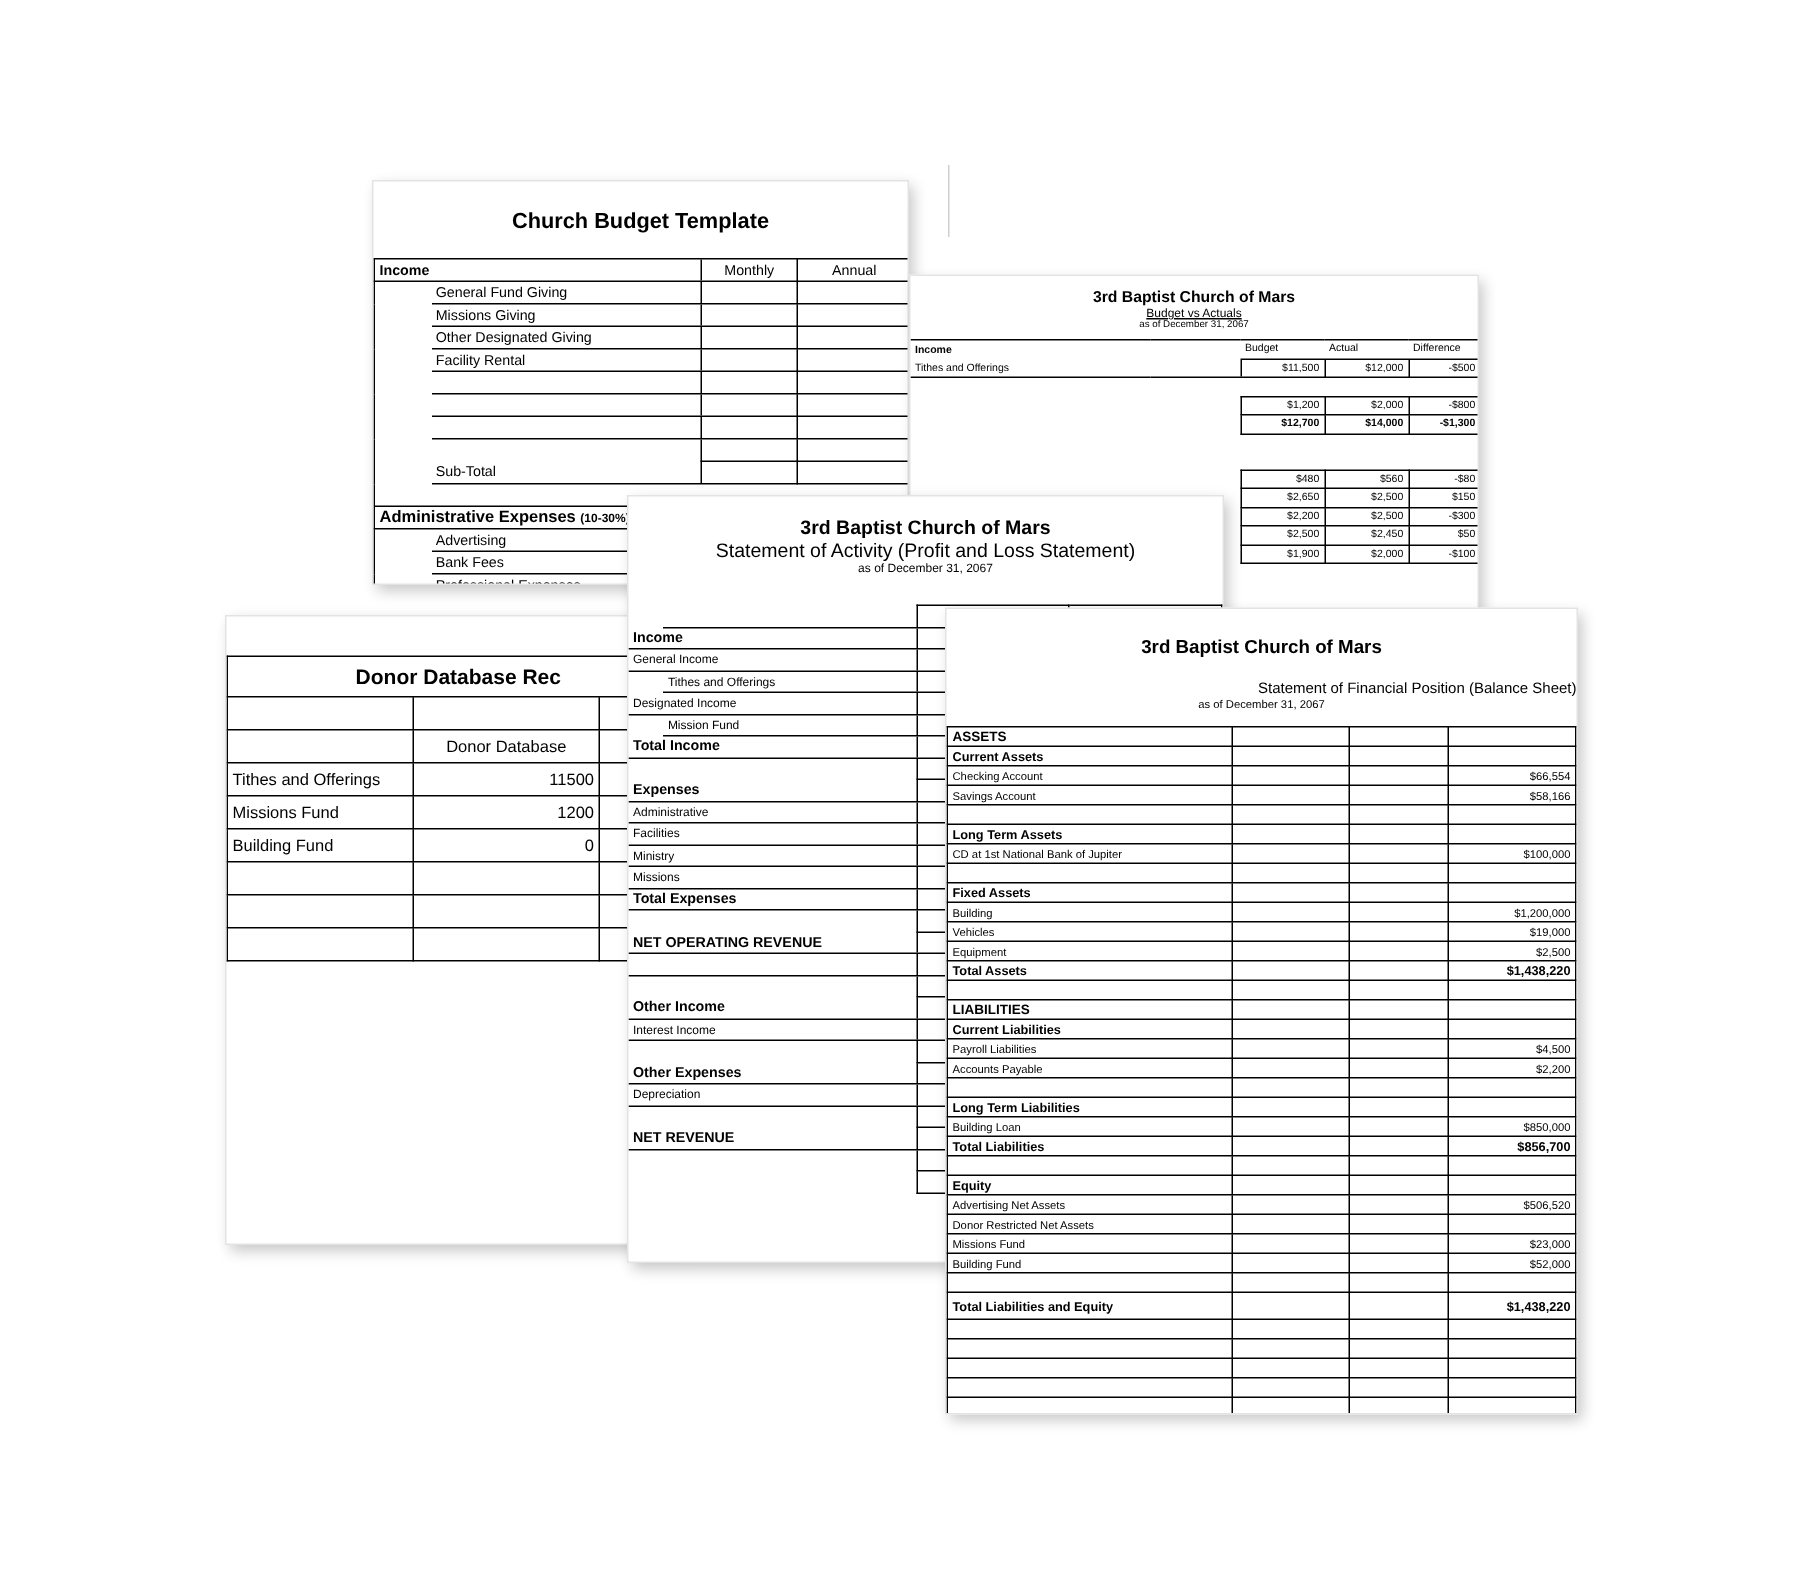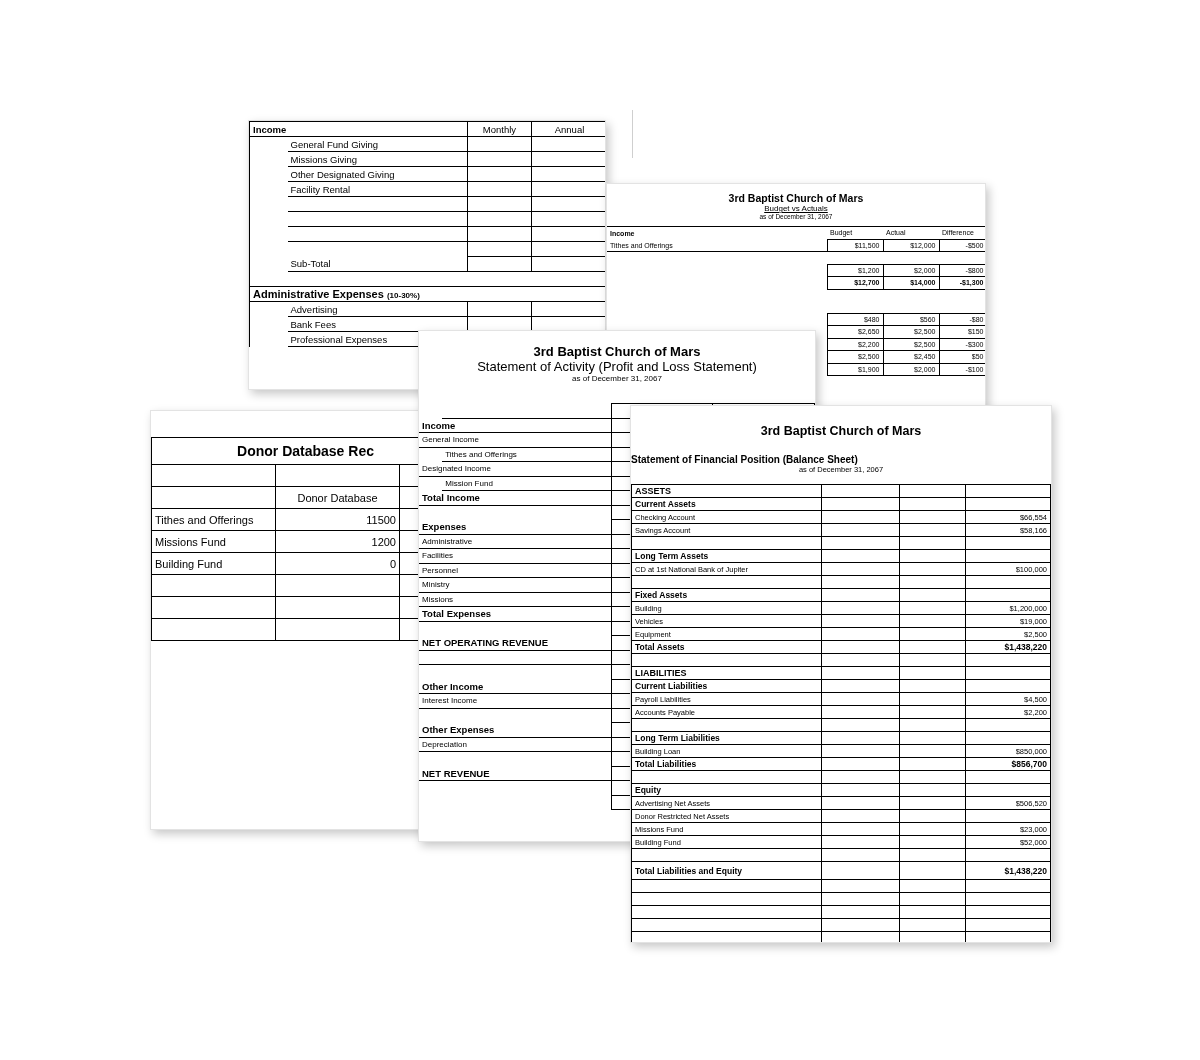--- a/index.html
+++ b/index.html
@@ -82,38 +82,39 @@
   #sheet-activity .ttl3 { font-size: 8px; text-align: center; }
   #sheet-activity td { height: 13.5px; }
   #sheet-activity .hd { font-weight: bold; font-size: 9.5px; }
 
   
   #sheet-balance {
     left: 630px; top: 405px; width: 422px; height: 538px;
     font-size: 7.5px;
   }
   #sheet-balance .ttl1 { font-size: 12.5px; font-weight: bold; text-align: center; padding-top: 18px;}
-  #sheet-balance .ttl2 { font-size: 10px; text-align: left; font-weight: bold; }
+  #sheet-balance .ttl2 { font-size: 10px; text-align: right; }
   #sheet-balance .ttl3 { font-size: 7.5px; text-align: center; }
   #sheet-balance td { height: 12px; }
   #sheet-balance .hd { font-weight: bold; font-size: 9px; }
   #sheet-balance .sub { font-weight: bold; font-size: 8.5px; }
 
   
   #guide-line {
     position: absolute; left: 632px; top: 110px; width: 1px; height: 48px;
     background: #cfcfcf;
   }
 </style>
 </head>
 <body>
 
 <div id="guide-line"></div>
 
 <div class="sheet" id="sheet-budget-template">
+  <div class="title">Church Budget Template</div>
   <table>
     <colgroup>
         <col style="width:38px">
         <col style="width:180px">
         <col style="width:64px">
         <col style="width:76px">
       </colgroup>
     <tbody>
         <tr>
       <td class="t b l bold">Income</td>
@@ -435,25 +436,20 @@
       <td colspan="2" class="b">Administrative</td>
       <td class="box"></td>
           <td class="box"></td>
     </tr>
     <tr>
       <td colspan="2" class="b">Facilities</td>
       <td class="box"></td>
           <td class="box"></td>
     </tr>
     <tr>
-      <td colspan="2" class="b">Personnel</td>
-      <td class="box"></td>
-          <td class="box"></td>
-    </tr>
-    <tr>
       <td colspan="2" class="b">Ministry</td>
       <td class="box"></td>
           <td class="box"></td>
     </tr>
     <tr>
       <td colspan="2" class="b">Missions</td>
       <td class="box"></td>
           <td class="box"></td>
     </tr>
     <tr>

